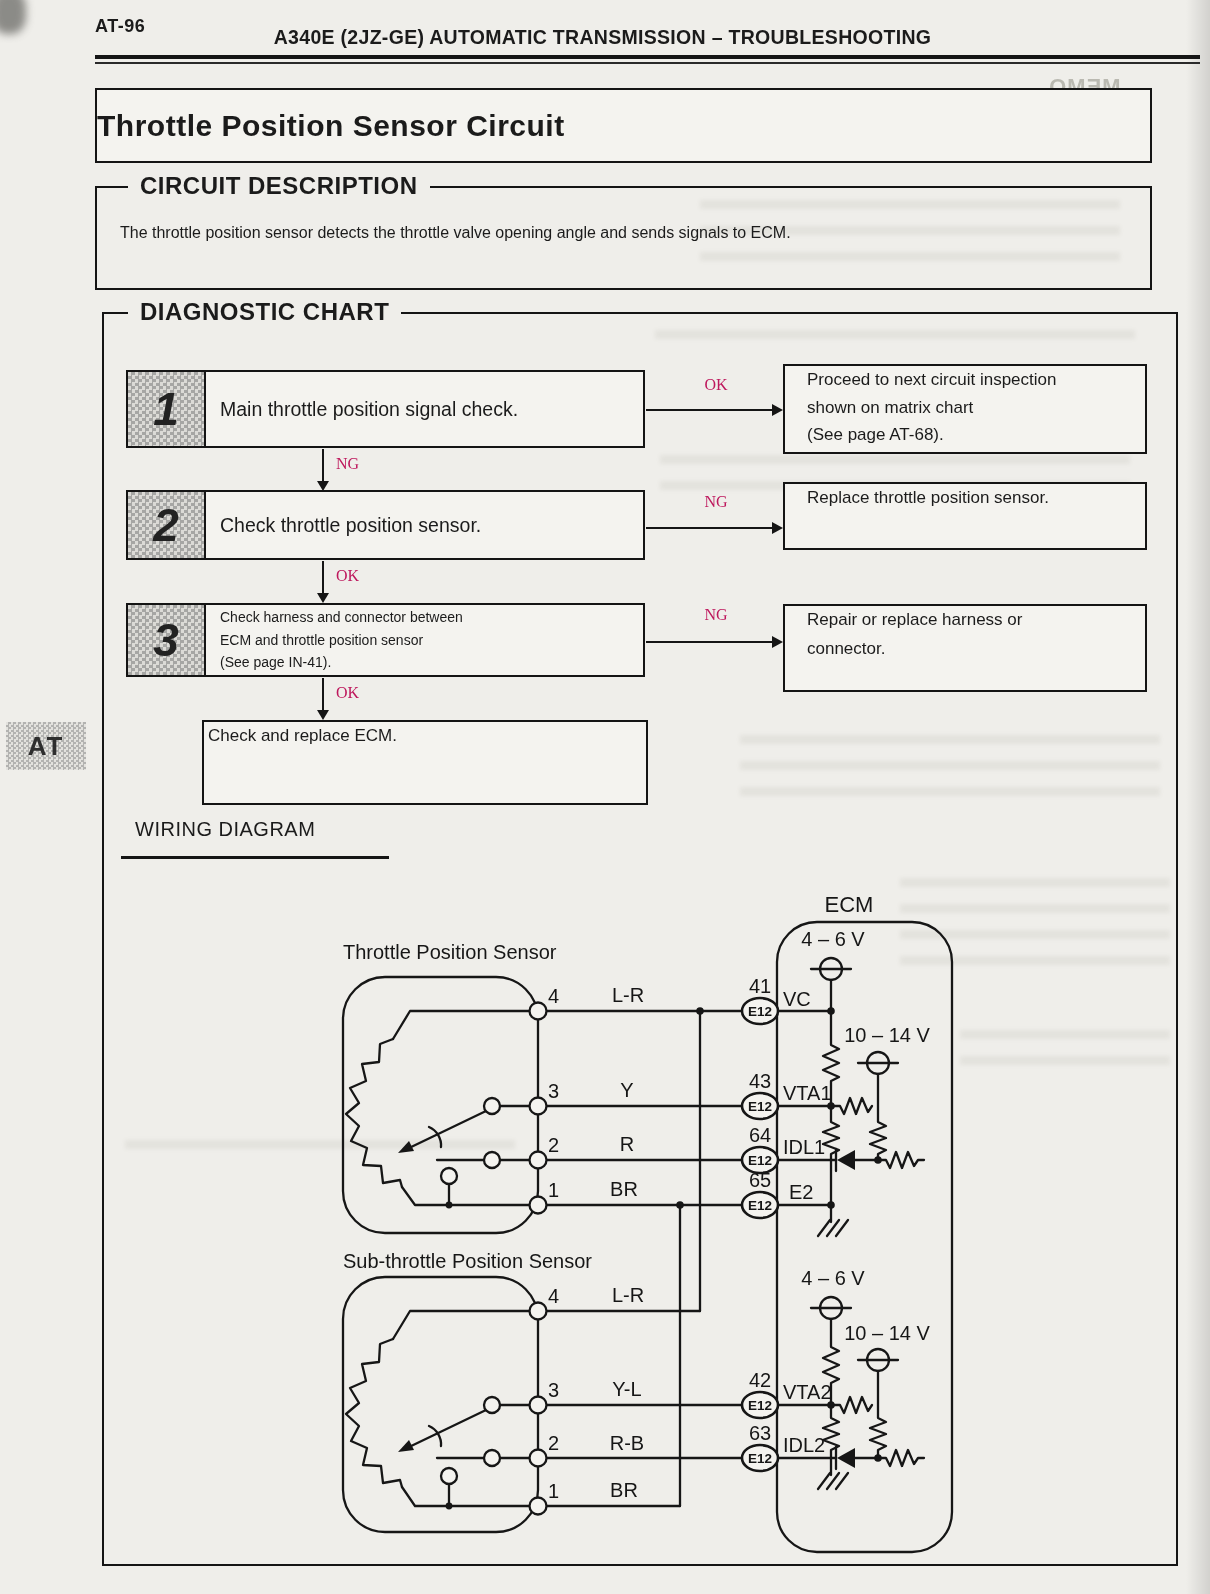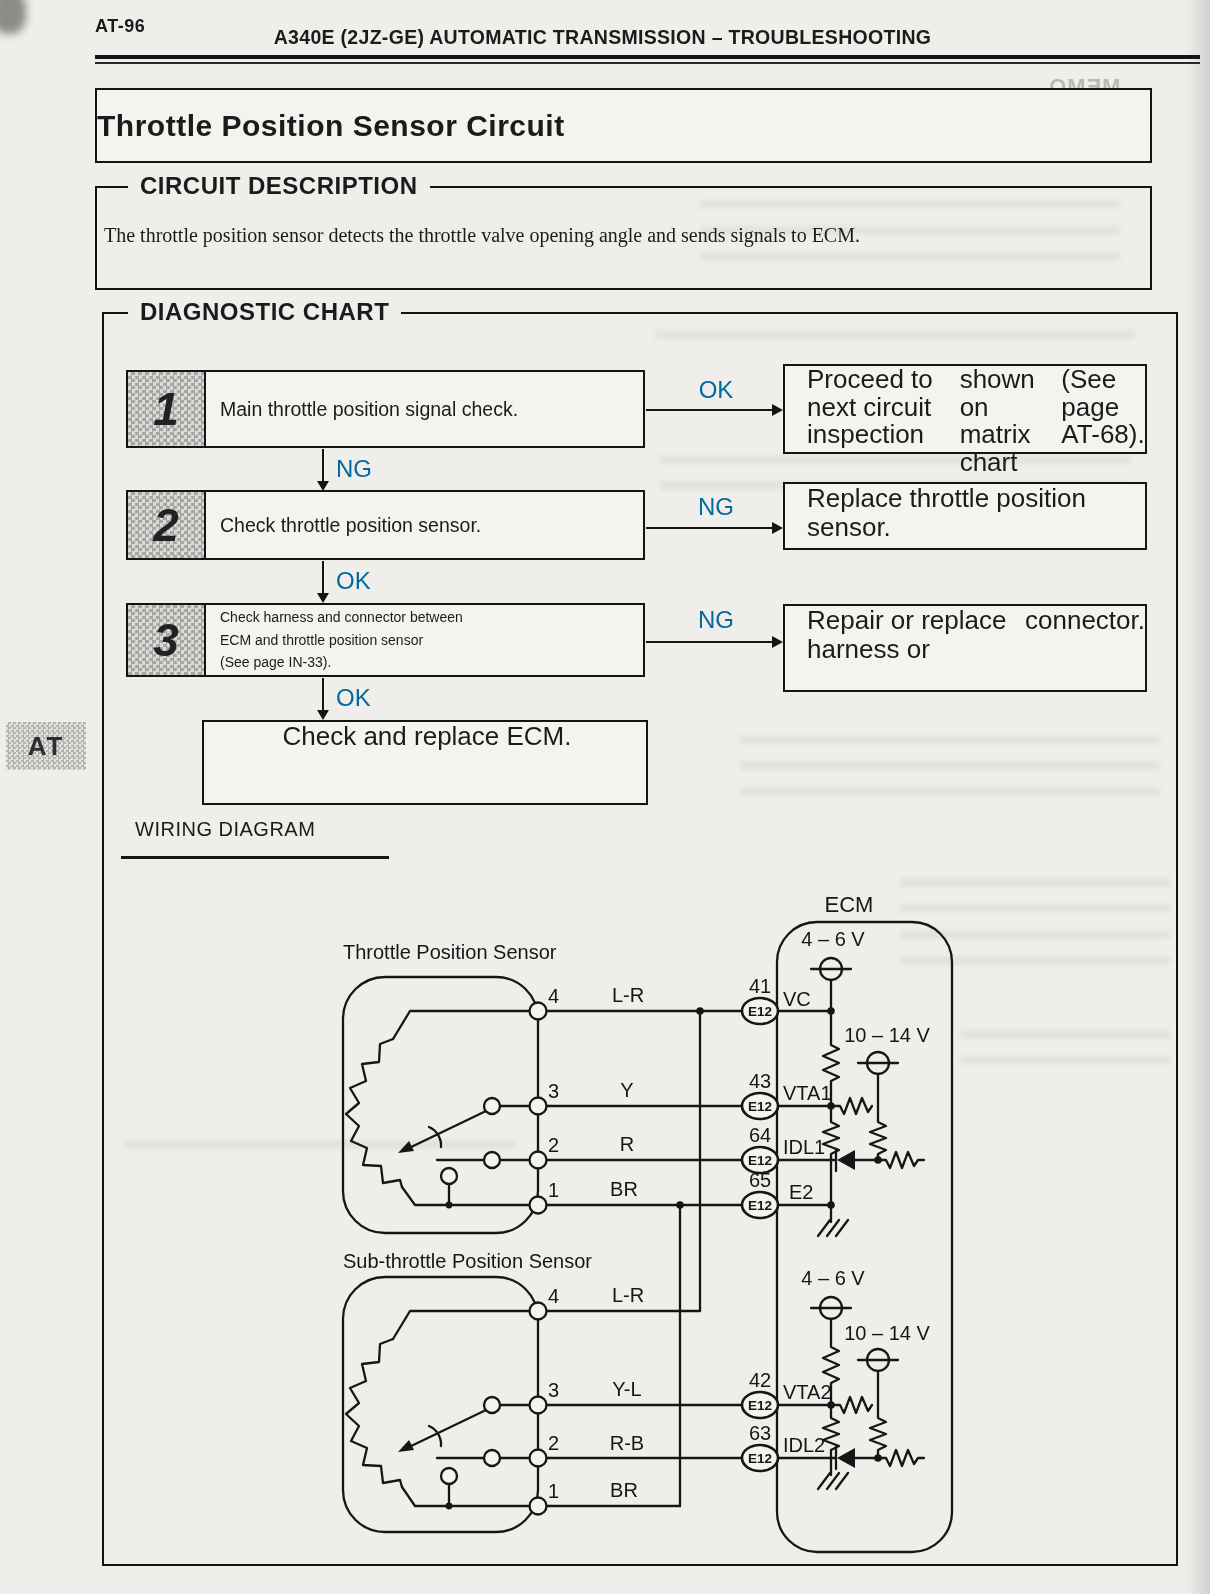--- a/index.html
+++ b/index.html
@@ -23,39 +23,39 @@
   .title-box .t{font-size:30px;font-weight:bold;letter-spacing:.5px;}
   .section-box{background:transparent;}
   .desc-box{left:95px;top:186px;width:1057px;height:104px;}
   .big-box{left:102px;top:312px;width:1076px;height:1254px;background:transparent;}
   .section-heading{
     font-size:24px;font-weight:bold;letter-spacing:.5px;
     background:#efeeea;padding:0 12px;z-index:5;line-height:28px;
   }
   .desc-heading{left:128px;top:172px;}
   .chart-heading{left:128px;top:298px;}
-  .desc-body{left:104px;top:224px;width:1010px;font-size:20px;font-family:Liberation Serif, serif;}
+  .desc-body{left:120px;top:224px;width:1010px;font-size:16px;}
   
   .flow-box{border:2.4px solid #141414;background:#f4f3ef;box-sizing:border-box;position:absolute;}
   .step{display:flex;align-items:stretch;}
   .tile{
     width:76px;flex:0 0 76px;border-right:2.4px solid #141414;
     background:repeating-conic-gradient(#a6a6a4 0% 25%, #dbdad6 0% 50%) 0 0/7px 7px;
     display:flex;align-items:center;justify-content:center;
     font-size:46px;font-weight:bold;font-style:italic;color:#222;
   }
   .flow-text{flex:1;display:flex;flex-direction:column;justify-content:center;padding-left:14px;font-size:19.5px;line-height:22.5px;}
-  .result{display:flex;justify-content:center;padding-left:22px;font-size:26px;line-height:28.5px;}
+  .result{display:flex;flex-direction:column;justify-content:flex-start;padding-left:22px;font-size:17px;line-height:28.5px;}
   .arrow-h{position:absolute;height:2.4px;background:#151515;}
   .arrow-h::after{content:"";position:absolute;right:-11px;top:-4.8px;width:0;height:0;
     border-left:11px solid #151515;border-top:6px solid transparent;border-bottom:6px solid transparent;}
   .arrow-v{position:absolute;width:2.4px;background:#151515;}
   .arrow-v::after{content:"";position:absolute;bottom:-10px;left:-4.8px;width:0;height:0;
     border-top:10px solid #151515;border-left:6px solid transparent;border-right:6px solid transparent;}
-  .lbl{position:absolute;font-size:24px;color:#0369a1;}
+  .lbl{position:absolute;font-size:16px;color:#be185d;font-family:Liberation Serif, serif;}
   
   .side-tab{
     left:6px;top:722px;width:80px;height:48px;
     background:repeating-conic-gradient(#b3b3b1 0% 25%, #e3e2de 0% 50%) 0 0/5px 5px;
     display:flex;align-items:center;justify-content:center;
     font-size:26px;font-weight:bold;color:#2e2e2e;letter-spacing:2px;
   }
   
   .wiring-heading{left:135px;top:818px;font-size:20px;font-weight:normal;letter-spacing:.5px;}
   .wiring-underline{left:121px;top:856px;width:268px;height:3px;background:#151515;}
@@ -129,21 +129,21 @@
     <div>Replace throttle position sensor.</div>
   </div>
   <div class="arrow-v" style="left:322px;top:561px;height:32px"></div>
   <div class="lbl" style="left:336px;top:567px">OK</div>
 
   <div class="flow-box step" style="left:126px;top:603px;width:519px;height:74px">
     <div class="tile">3</div>
     <div class="flow-text" style="font-size:14px">
       <div>Check harness and connector between</div>
       <div>ECM and throttle position sensor</div>
-      <div>(See page IN-33).</div>
+      <div>(See page IN-41).</div>
     </div>
   </div>
   <div class="arrow-h" style="left:646px;top:641px;width:126px"></div>
   <div class="lbl" style="left:676px;top:606px;width:80px;text-align:center">NG</div>
   <div class="flow-box result" style="left:783px;top:604px;width:364px;height:88px">
     <div>Repair or replace harness or</div>
     <div>connector.</div>
   </div>
   <div class="arrow-v" style="left:322px;top:678px;height:32px"></div>
   <div class="lbl" style="left:336px;top:684px">OK</div>

